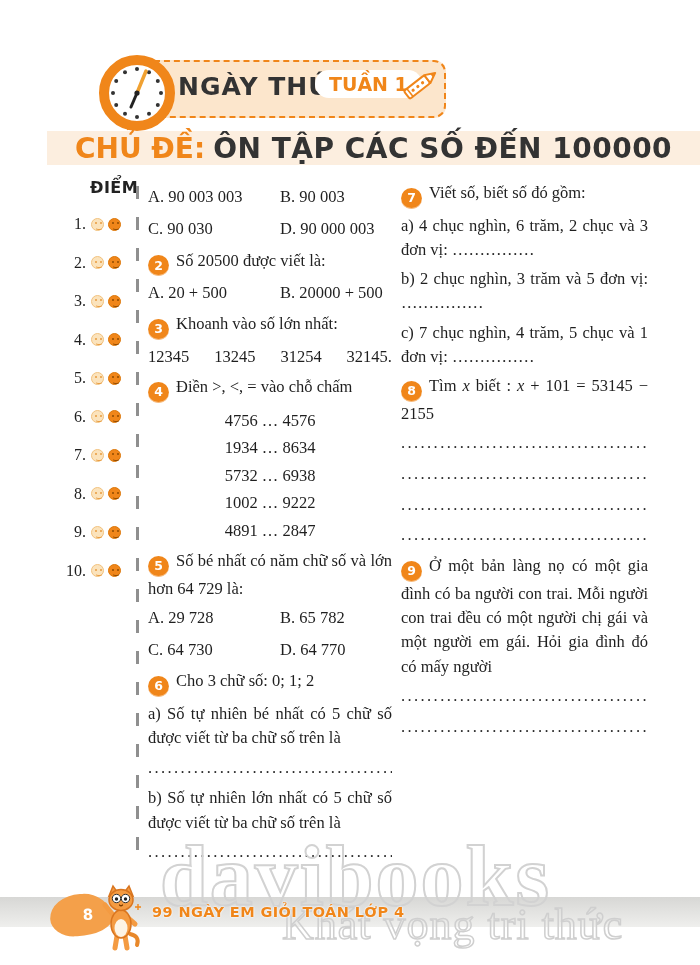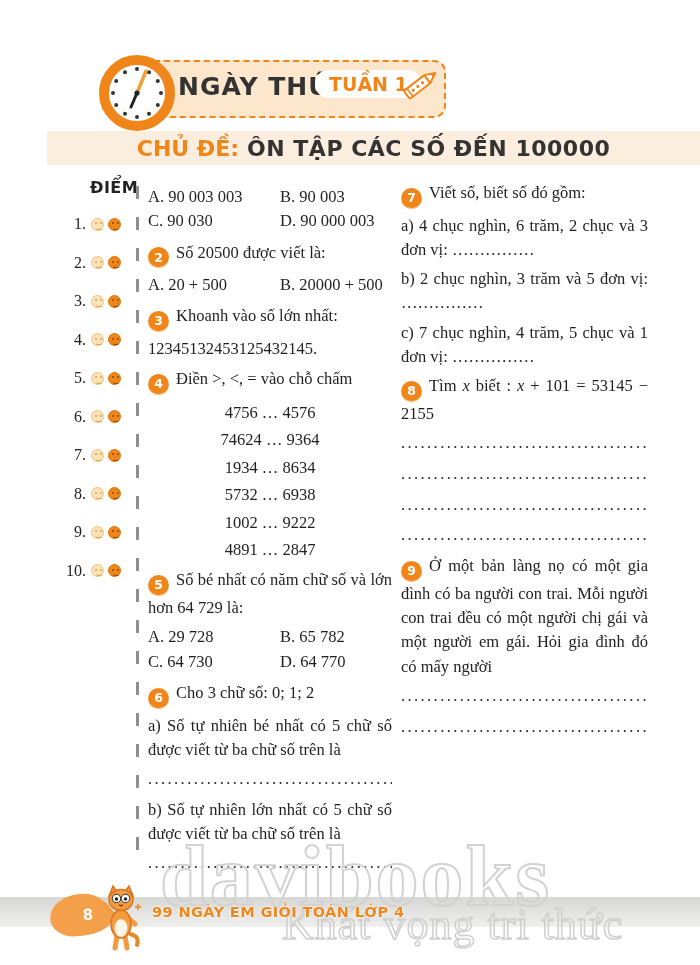--- a/index.html
+++ b/index.html
@@ -14,21 +14,21 @@
              font-family:"DejaVu Sans",sans-serif;font-weight:bold;font-size:25px;
              letter-spacing:1px;color:#333333;}
   .week-pill{position:absolute;left:315px;top:70px;z-index:2;background:#ffffff;
              border-radius:16px;padding:3px 14px;font-family:"DejaVu Sans",sans-serif;
              font-weight:bold;font-size:19px;color:#F0861A;text-align:center;}
   .pencil-wrap{position:absolute;left:395px;top:58px;width:52px;height:52px;z-index:2;}
 
   
   .topic-band{position:absolute;left:47px;top:131px;right:0;height:34px;background:#FCEEDF;
               display:flex;align-items:center;justify-content:center;
-              font-family:"DejaVu Sans",sans-serif;font-weight:bold;font-size:22px;z-index:1;}
+              font-family:"DejaVu Sans",sans-serif;font-weight:bold;font-size:28px;z-index:1;}
   .topic-label{color:#F0861A;margin-right:8px;}
   .topic-title{color:#333333;letter-spacing:.5px;}
 
   
   .score-heading{position:absolute;left:90px;top:178px;font-family:"DejaVu Sans",sans-serif;
                  font-weight:bold;font-size:16px;color:#222;letter-spacing:.5px;}
   .score-rows{position:absolute;left:58px;top:214px;width:78px;}
   .score-row{display:flex;align-items:center;height:20px;margin-bottom:18.5px;}
   .score-num{width:28px;text-align:right;font-size:16px;color:#1f1f1f;margin-right:5px;}
   .face{width:13px;height:13px;border-radius:50%;position:relative;display:inline-block;
@@ -45,22 +45,22 @@
 
   
   .col{position:absolute;top:181px;font-size:16.5px;line-height:1.47;text-align:justify;}
   .col-left{left:148px;width:244px;}
   .col-right{left:401px;width:247px;}
   .col p{margin:0 0 5px 0;}
   .badge{display:inline-flex;align-items:center;justify-content:center;width:21px;height:21px;
          border-radius:50%;background:#F0861A;color:#ffffff;font-family:"DejaVu Sans",sans-serif;
          font-weight:bold;font-size:12.5px;margin-right:7px;vertical-align:-4px;
          box-shadow:inset 0 -1px 0 rgba(255,255,255,.45);}
-  .choices2{display:grid;grid-template-columns:132px 1fr;row-gap:0;margin:4px 0 7px 0;}
-  .spread{display:flex;justify-content:flex-start;margin:2px 0 6px 0;}
+  .choices2{display:grid;grid-template-columns:132px 1fr;row-gap:8px;margin:4px 0 7px 0;}
+  .spread{display:flex;justify-content:space-between;margin:2px 0 6px 0;}
   .pairs{text-align:center;line-height:1.6;margin:1px 0 5px 0;}
   .pairs div{margin-bottom:1px;}
   .dotline{overflow:hidden;white-space:nowrap;letter-spacing:2.4px;color:#2a2a2a;
            line-height:1.5;margin:2px 0 6px 0;}
   .var{font-style:italic;}
 
   
   .footer-band{position:absolute;left:0;top:897px;width:700px;height:30px;z-index:1;
                background:linear-gradient(180deg,#d7d7d5,#efefed);}
   .watermark-main{position:absolute;left:160px;top:833px;z-index:3;
@@ -207,21 +207,20 @@
     <div class="spread">
       <span>12345</span>
       <span>13245</span>
       <span>31254</span>
       <span>32145.</span>
     </div>
 
     <p><span class="badge">4</span><span>Điền &gt;, &lt;, = vào chỗ chấm</span></p>
     <div class="pairs">
       <div>4756 … 4576</div>
-      <div>74624 … 9364</div>
       <div>1934 … 8634</div>
       <div>5732 … 6938</div>
       <div>1002 … 9222</div>
       <div>4891 … 2847</div>
     </div>
 
     <p><span class="badge">5</span><span>Số bé nhất có năm chữ số và lớn hơn 64 729 là:</span></p>
     <div class="choices2">
       <span>A. 29 728</span>
       <span>B. 65 782</span>

